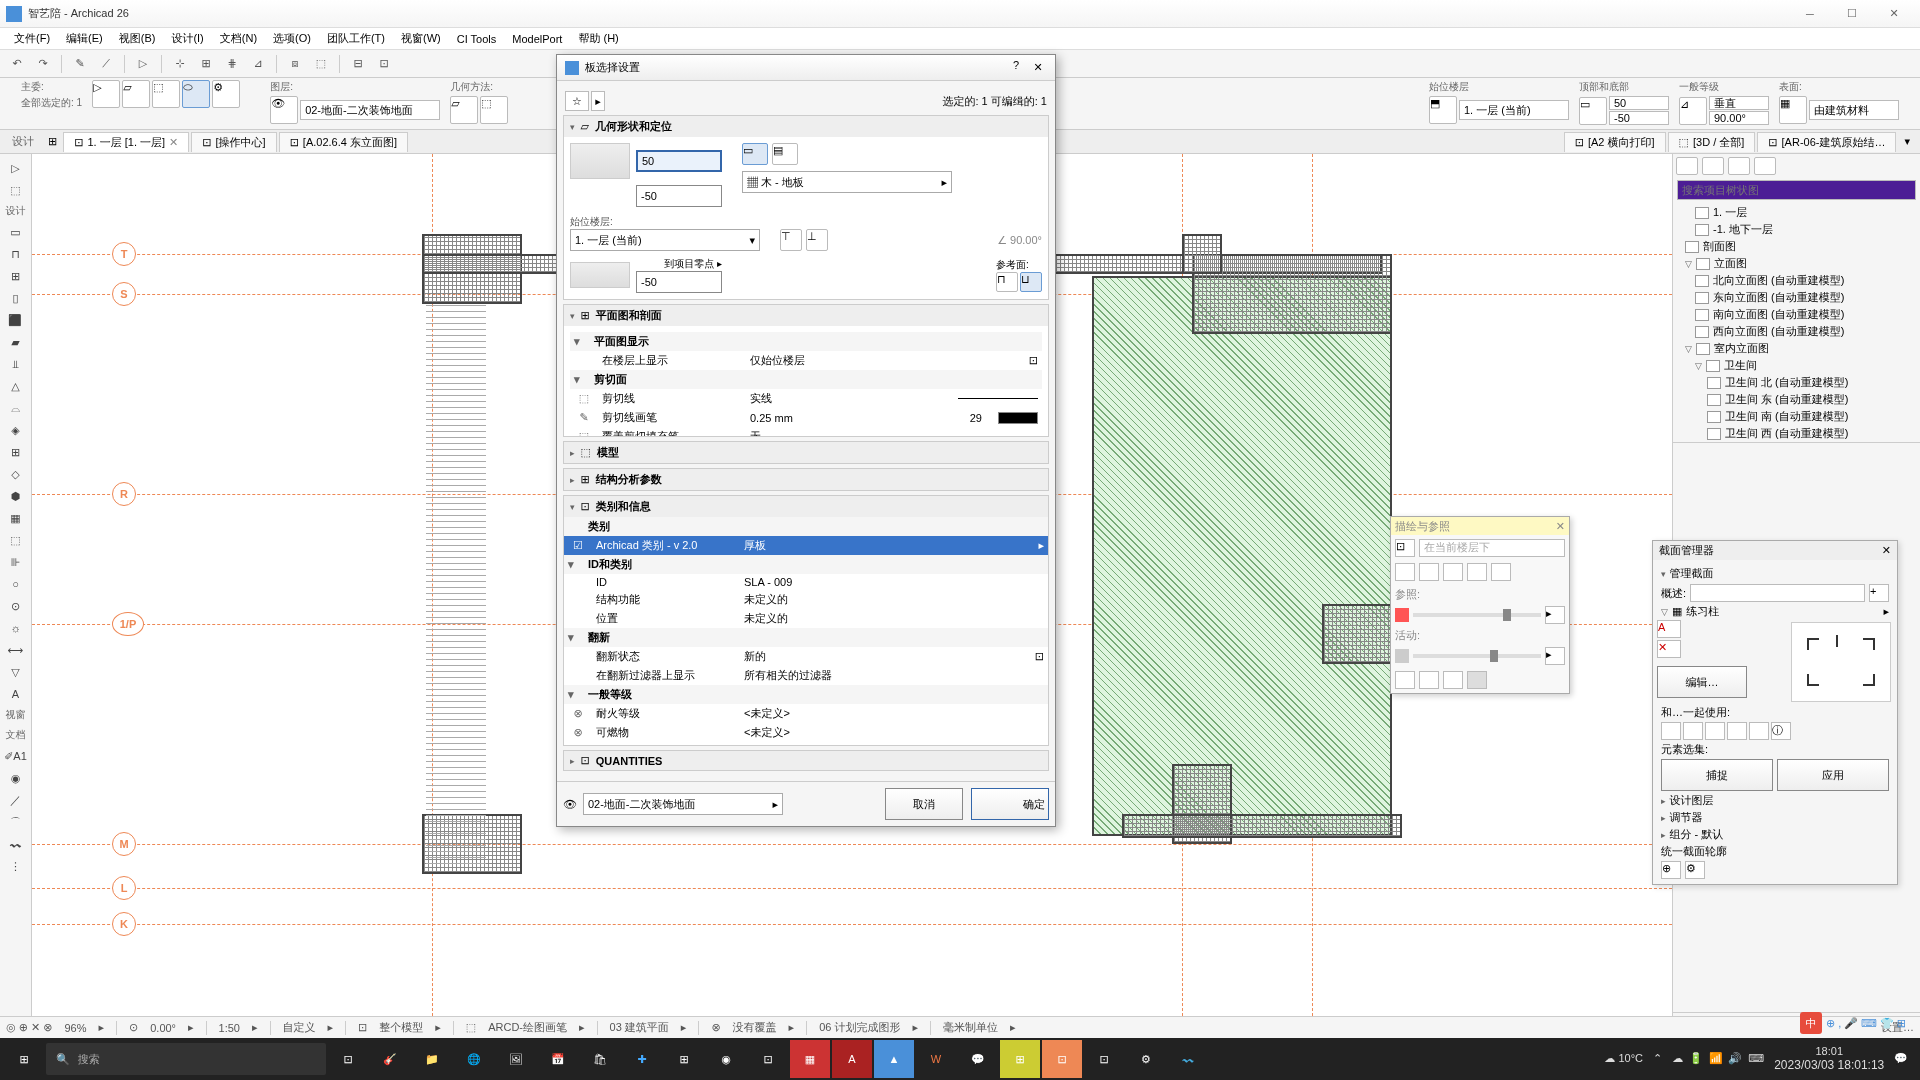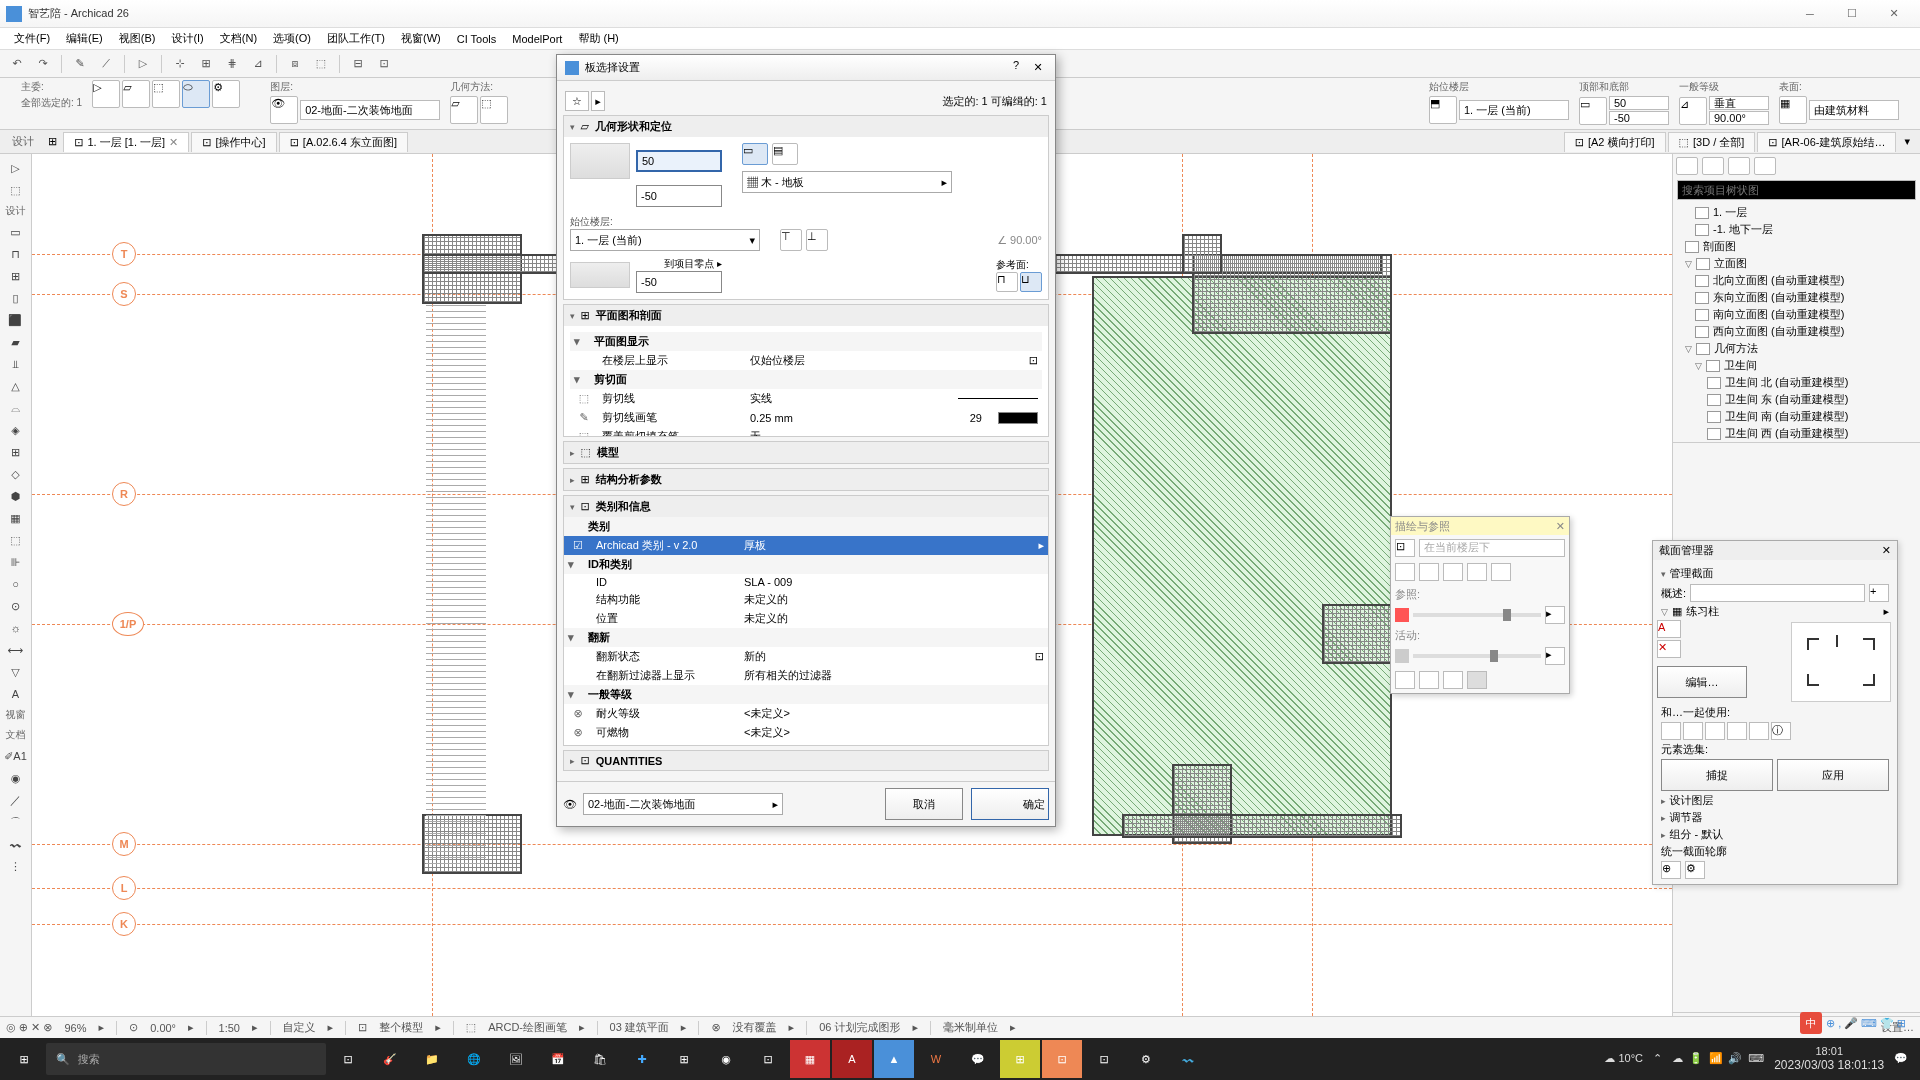--- a/index.html
+++ b/index.html
@@ -47,21 +47,21 @@
 .grid-line-h { position: absolute; left: 0; right: 0; border-top: 1px dashed #e85; }
 .grid-line-v { position: absolute; top: 0; bottom: 0; border-left: 1px dashed #e85; }
 .plan-shape { position: absolute; }
 .hatch { background: repeating-linear-gradient(45deg, transparent, transparent 4px, #7a7 4px, #7a7 5px), #dff5df; }
 .hatch2 { background: repeating-linear-gradient(90deg, #888 0 1px, transparent 1px 4px), repeating-linear-gradient(0deg, #888 0 1px, transparent 1px 4px); }
 
 
 .right-panel { width: 248px; background: #f5f5f5; border-left: 1px solid #ccc; display: flex; flex-direction: column; }
 .right-tabs { height: 24px; display: flex; gap: 4px; padding: 3px; }
 .rtab { width: 22px; height: 18px; border: 1px solid #bbb; background: #fff; border-radius: 2px; }
-.search-field { margin: 2px 4px; height: 20px; border: 1px solid #bbb; background: #000000; padding: 0 4px; color: #888; }
+.search-field { margin: 2px 4px; height: 20px; border: 1px solid #bbb; background: #4c1d95; padding: 0 4px; color: #888; }
 .tree { flex: 0 0 auto; padding: 2px 4px; overflow-y: auto; max-height: 240px; }
 .tree-item { display: flex; align-items: center; gap: 4px; padding: 1px 0 1px 8px; }
 .tree-item.l1 { padding-left: 18px; }
 .tree-item.l2 { padding-left: 30px; }
 .tree-icon { width: 14px; height: 12px; border: 1px solid #999; background: #fff; }
 .tri { color: #666; font-size: 9px; }
 
 .panel-sect { border-top: 1px solid #ccc; padding: 2px; }
 .panel-hdr { font-weight: bold; padding: 2px 4px; display: flex; align-items: center; gap: 4px; }
 .panel-row { display: flex; align-items: center; gap: 4px; padding: 1px 4px; }
@@ -375,21 +375,21 @@
           <span class="tree-icon"></span>
           <span>南向立面图 (自动重建模型)</span>
         </div>
       <div class="tree-item l1">
           <span class="tree-icon"></span>
           <span>西向立面图 (自动重建模型)</span>
         </div>
       <div class="tree-item">
           <span class="tri">▽</span>
           <span class="tree-icon"></span>
-          <span>几何方法</span>
+          <span>室内立面图</span>
         </div>
       <div class="tree-item l1">
           <span class="tri">▽</span>
           <span class="tree-icon"></span>
           <span>卫生间</span>
         </div>
       <div class="tree-item l2">
           <span class="tree-icon"></span>
           <span>卫生间 北 (自动重建模型)</span>
         </div>

